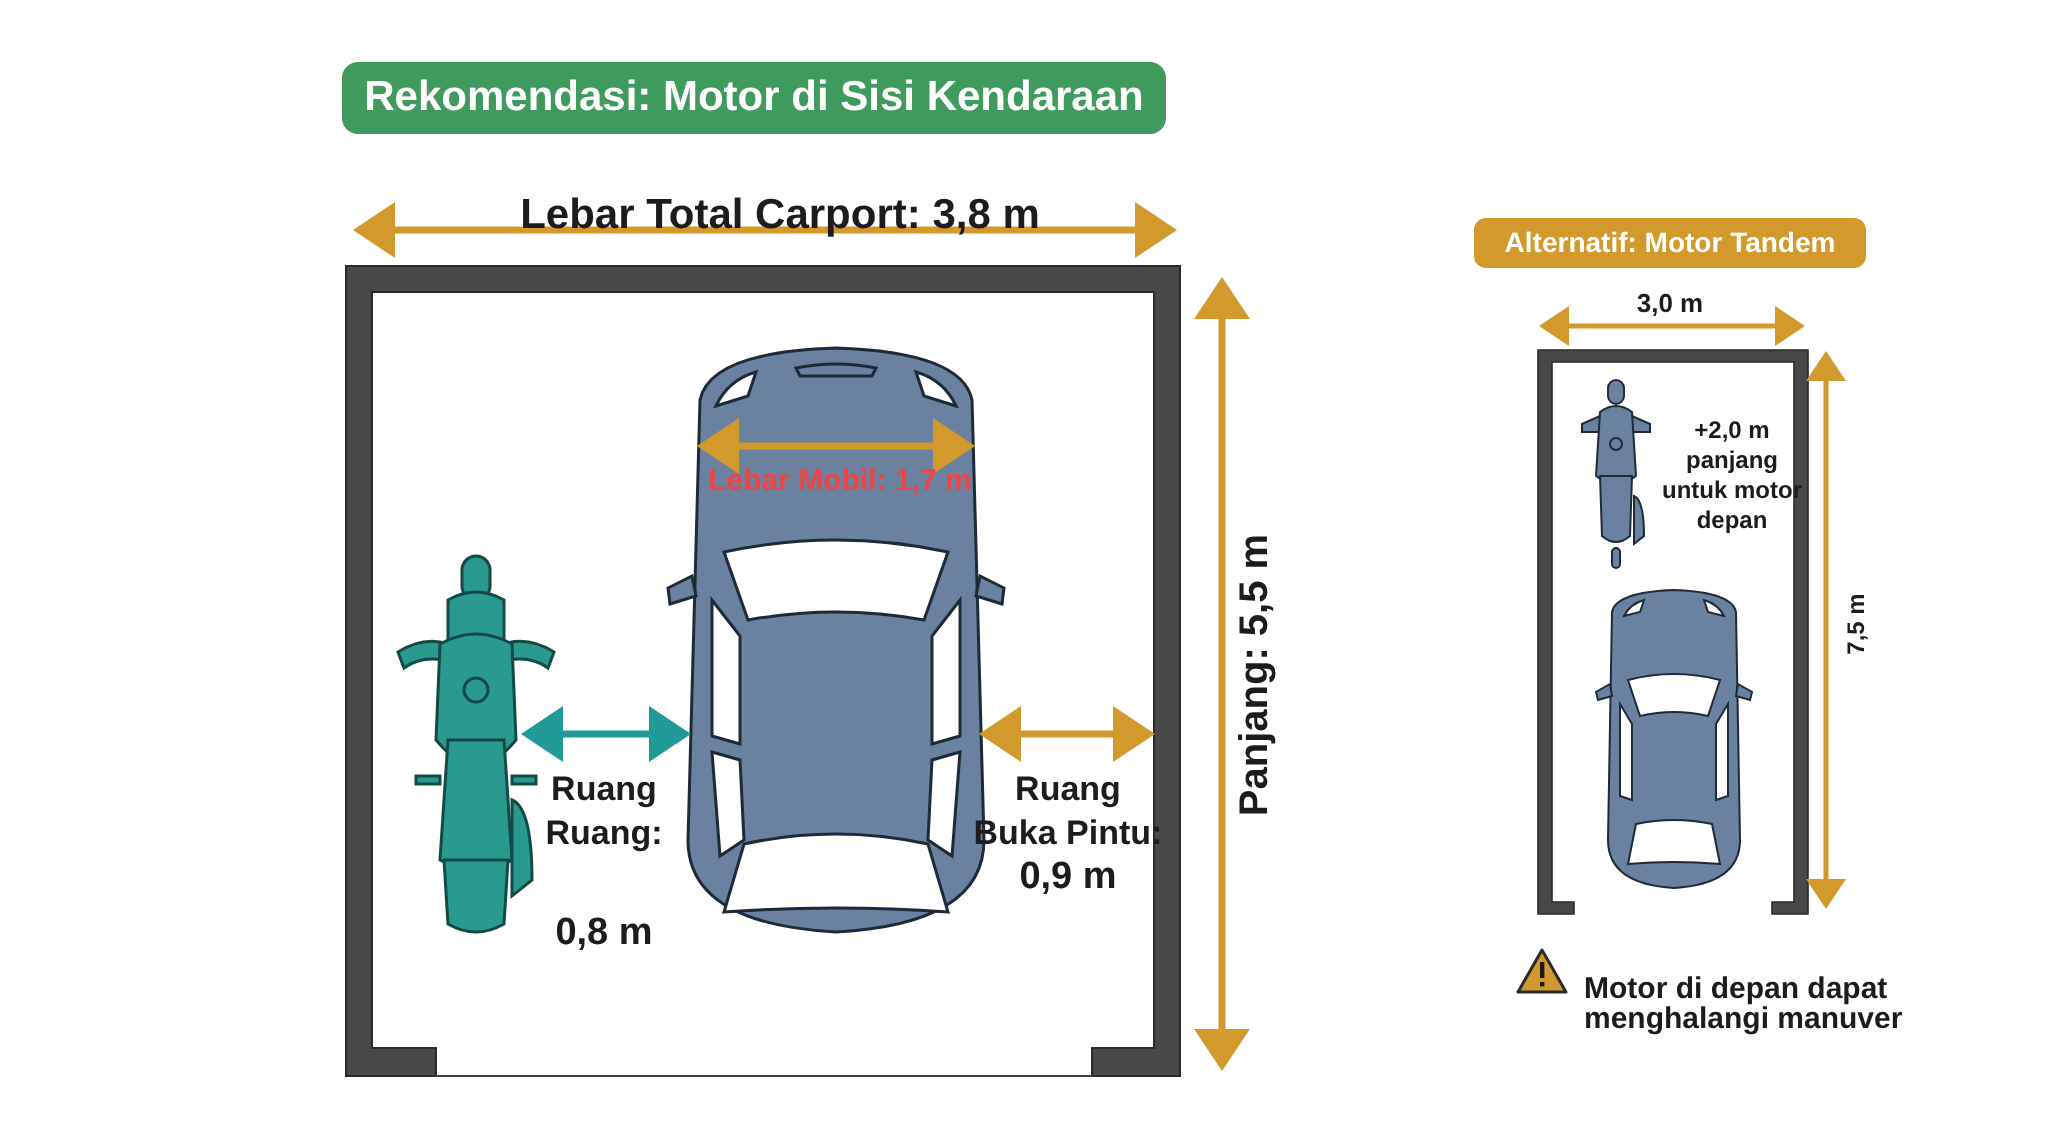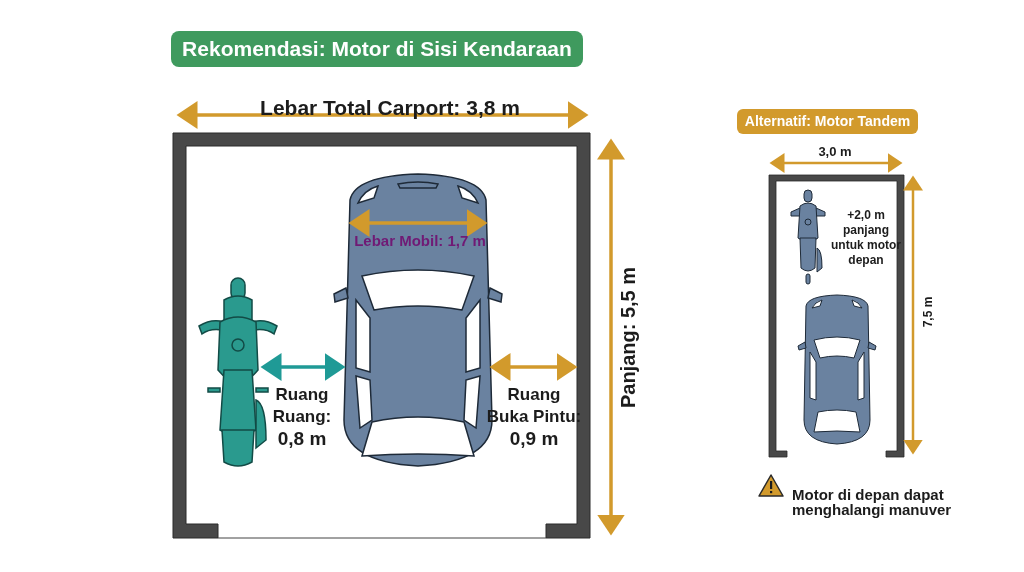--- a/index.html
+++ b/index.html
@@ -1,23 +1,23 @@
 <!DOCTYPE html>
 <html><head>
 <meta charset="utf-8">
 <style>
   html, body { margin:0; padding:0; }
   body { width:1024px; height:572px; background:#ffffff; position:relative; overflow:hidden;
          font-family:"Liberation Sans", "DejaVu Sans", sans-serif; }
   .badge { position:absolute; color:#fff; font-weight:bold; border-radius:8px; text-align:center; white-space:nowrap; }
   .badge-main { left:171px; top:31px; width:412px; height:36px; line-height:36px; font-size:21px; background:#3f9a5e; }
-  .badge-alt { left:737px; top:109px; width:181px; height:25px; line-height:25px; font-size:14px; background:#d29a2c; border-radius:6px; }
+  .badge-alt { left:737px; top:109px; width:196px; height:25px; line-height:25px; font-size:14px; background:#d29a2c; border-radius:6px; }
   .lbl { position:absolute; font-weight:bold; color:#1c1c1c; white-space:nowrap; text-align:center; }
   .lbl-total { left:200px; top:80px; width:380px; font-size:21px;margin-top:16px; }
-  .lbl-mobil { left:350px; top:232px; width:140px; font-size:15px; color:#701a75; }
+  .lbl-mobil { left:350px; top:232px; width:140px; font-size:15px; color:#ef4444; }
   .lbl-motor { left:262px; top:384px; width:80px; font-size:17px; line-height:22px; }
   .lbl-pintu { left:486px; top:384px; width:96px; font-size:17px; line-height:22px; }
   .lbl-panjang { left:528px; top:326px; width:200px; font-size:20px; transform:rotate(-90deg); }
   .lbl-w30 { left:770px; top:144px; width:130px; font-size:13px; }
   .lbl-tandem { left:826px; top:208px; width:80px; font-size:12px; line-height:15px; }
   .lbl-75 { left:898px; top:305px; width:60px; font-size:12px; transform:rotate(-90deg); }
   .warn { position:absolute; left:760px; top:471px; width:180px; height:34px; }
   .warn-text { position:absolute; left:32px; top:16px; font-size:15px; font-weight:bold; line-height:15px; color:#1c1c1c; white-space:nowrap; }
   svg { position:absolute; left:0; top:0; }
 </style>
@@ -129,21 +129,21 @@
   </g>
 </svg>
 
 <div class="badge badge-main">Rekomendasi: Motor di Sisi Kendaraan</div>
 <div class="lbl lbl-total">Lebar Total Carport: 3,8 m</div>
 <div class="lbl lbl-mobil">Lebar Mobil: 1,7 m</div>
 
 <div class="lbl lbl-motor">
   <div>Ruang</div>
   <div>Ruang:</div>
-  <div style="font-size:19px;">0,8 m</div>
+  <div style="font-size:19px;margin-top:28px;">0,8 m</div>
 </div>
 
 <div class="lbl lbl-pintu">
   <div>Ruang</div>
   <div>Buka Pintu:</div>
   <div style="font-size:19px;">0,9 m</div>
 </div>
 
 <div class="lbl lbl-panjang">Panjang: 5,5 m</div>
 

